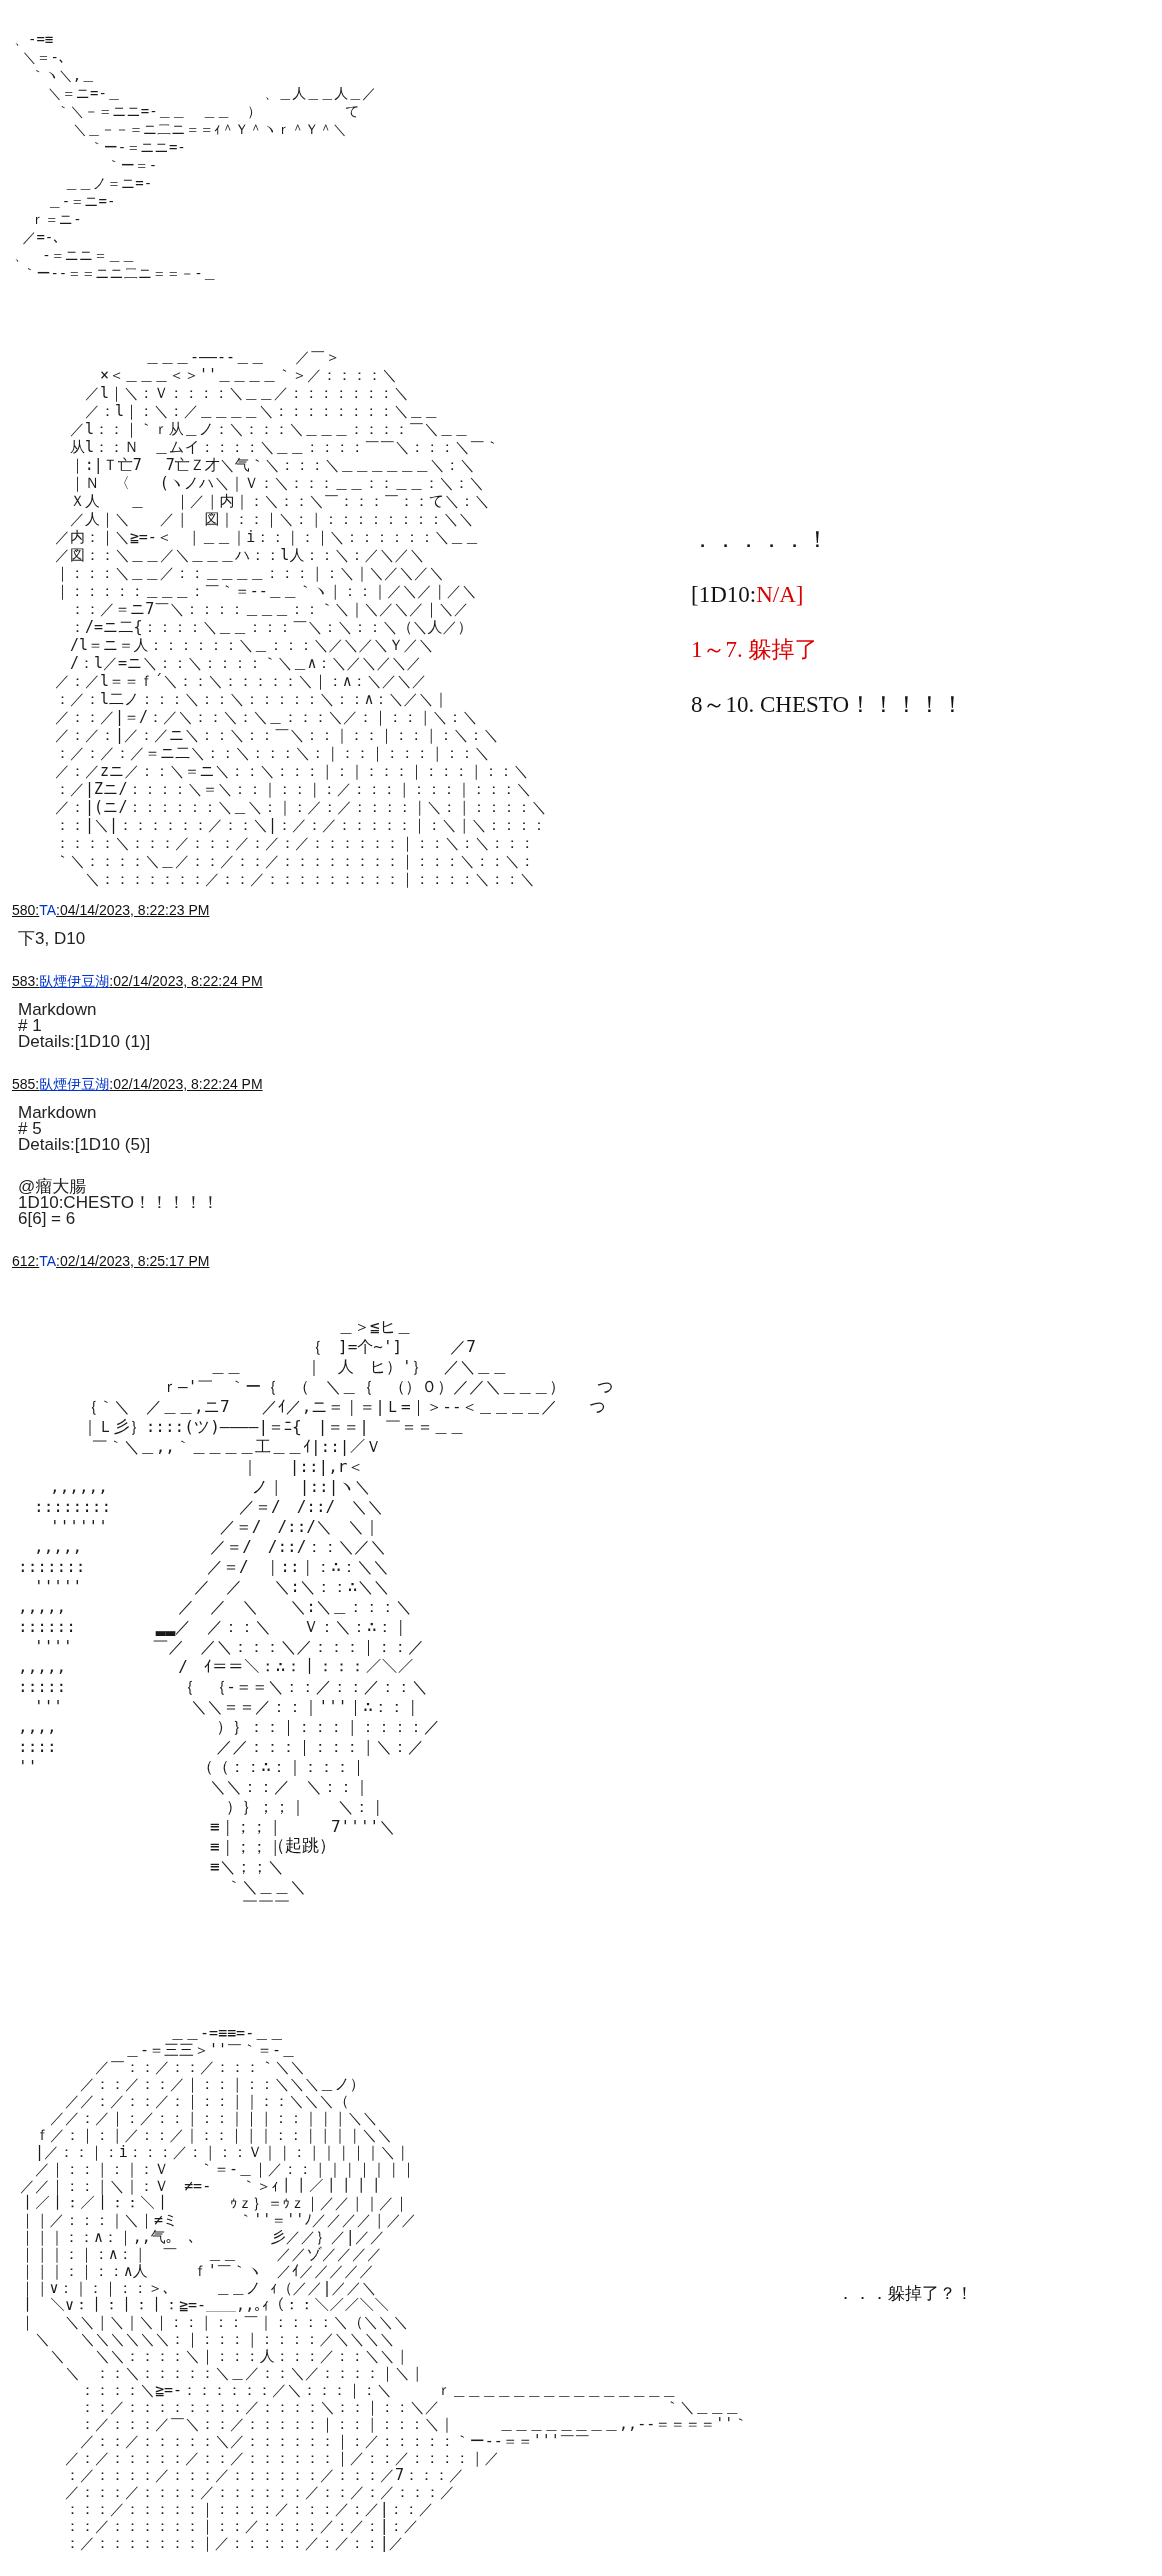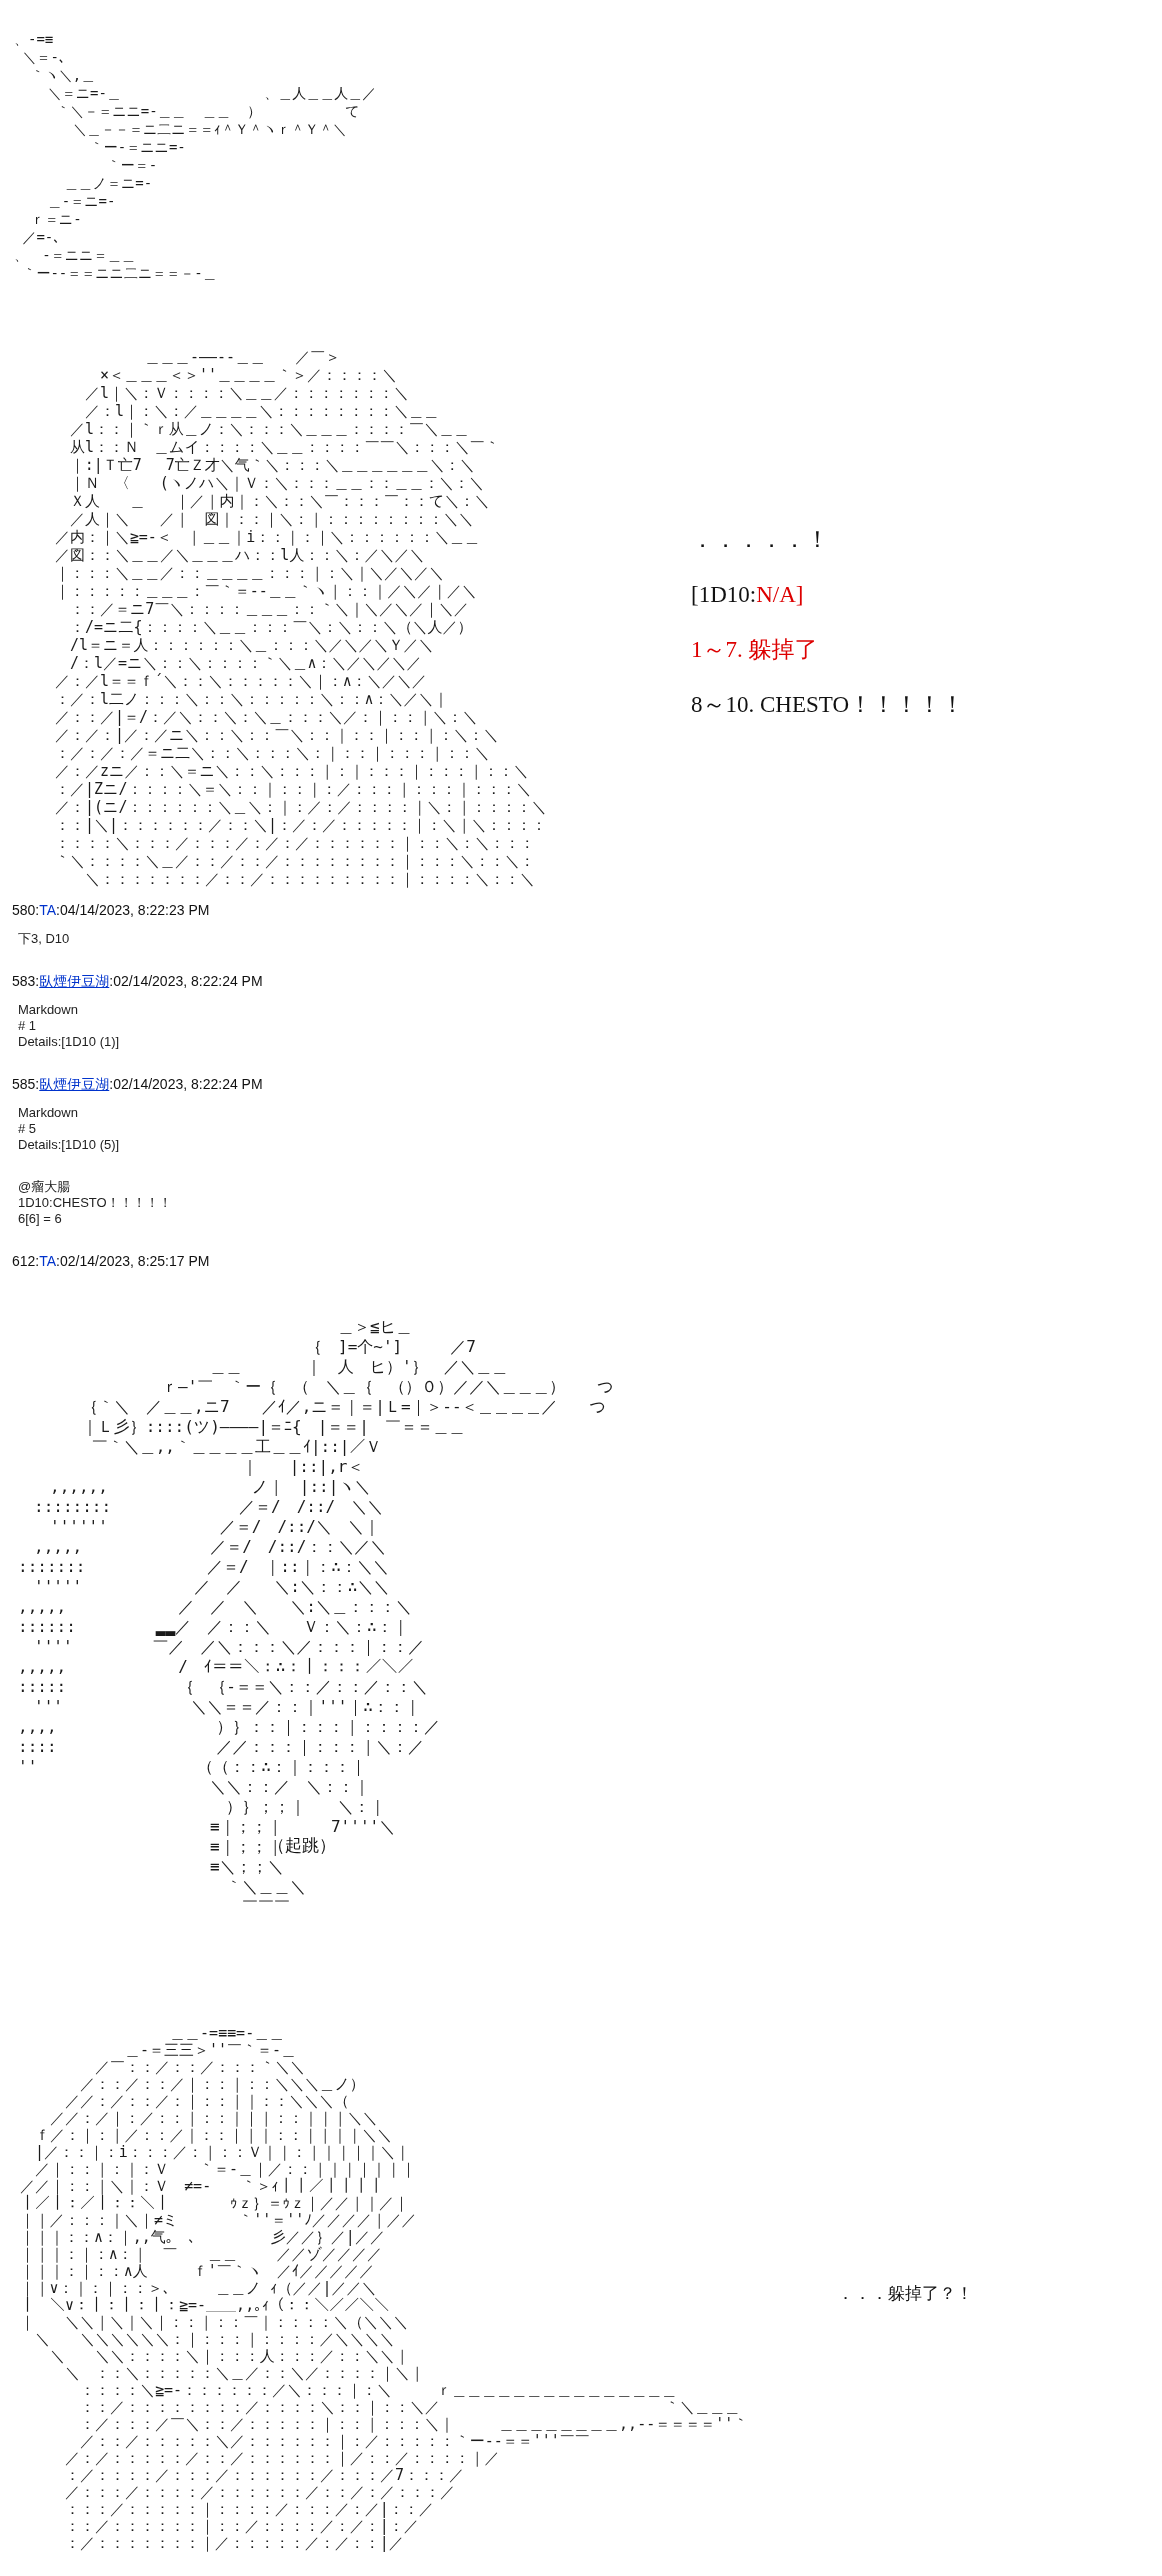--- a/index.html
+++ b/index.html
@@ -20,24 +20,24 @@
   .aa-dodge { left:20px;  top:2025px; font-size:15px; line-height:17px; }
 
   .dice-panel { position:absolute; left:691px; top:525px;
     font-family:"Liberation Serif", serif; font-size:23px; color:var(--text,#111); }
   .dice-panel .dp-line { line-height:30px; margin-bottom:25px; white-space:pre; }
   .red { color:var(--red,#dd0000); }
 
   .posts { position:absolute; left:12px; top:902px; width:716px; }
   .post { margin-bottom:26px; }
   .post-header { font-size:14px; line-height:17px; color:var(--text,#111); white-space:pre; }
-  .post-num, .post-sep, .post-time { color:var(--text,#111); }
+  .post-num, .post-sep, .post-time { color:var(--text,#111);text-decoration:underline; }
   .post-author { color:var(--link,#0033cc); text-decoration:underline; cursor:pointer;text-align:right; }
   .post-author.plain { text-decoration:none; color:var(--link,#0033cc); }
-  .post-body { margin:12px 0 0 6px; font-size:13px; line-height:16px;
+  .post-body { margin:12px 0 0 6px; font-size:17px; line-height:16px;
     color:#222; white-space:pre-line; }
   .post:last-child { margin-bottom:8px; }
 
   .caption { position:absolute; font-family:"Liberation Serif", serif;
     font-size:17px; color:var(--text,#111); white-space:pre; }
   .caption-jump  { left:268px; top:1834px; }
   .caption-dodge { left:803px; top:2282px;margin-left:34px; }
 </style>
 </head>
 <body>

